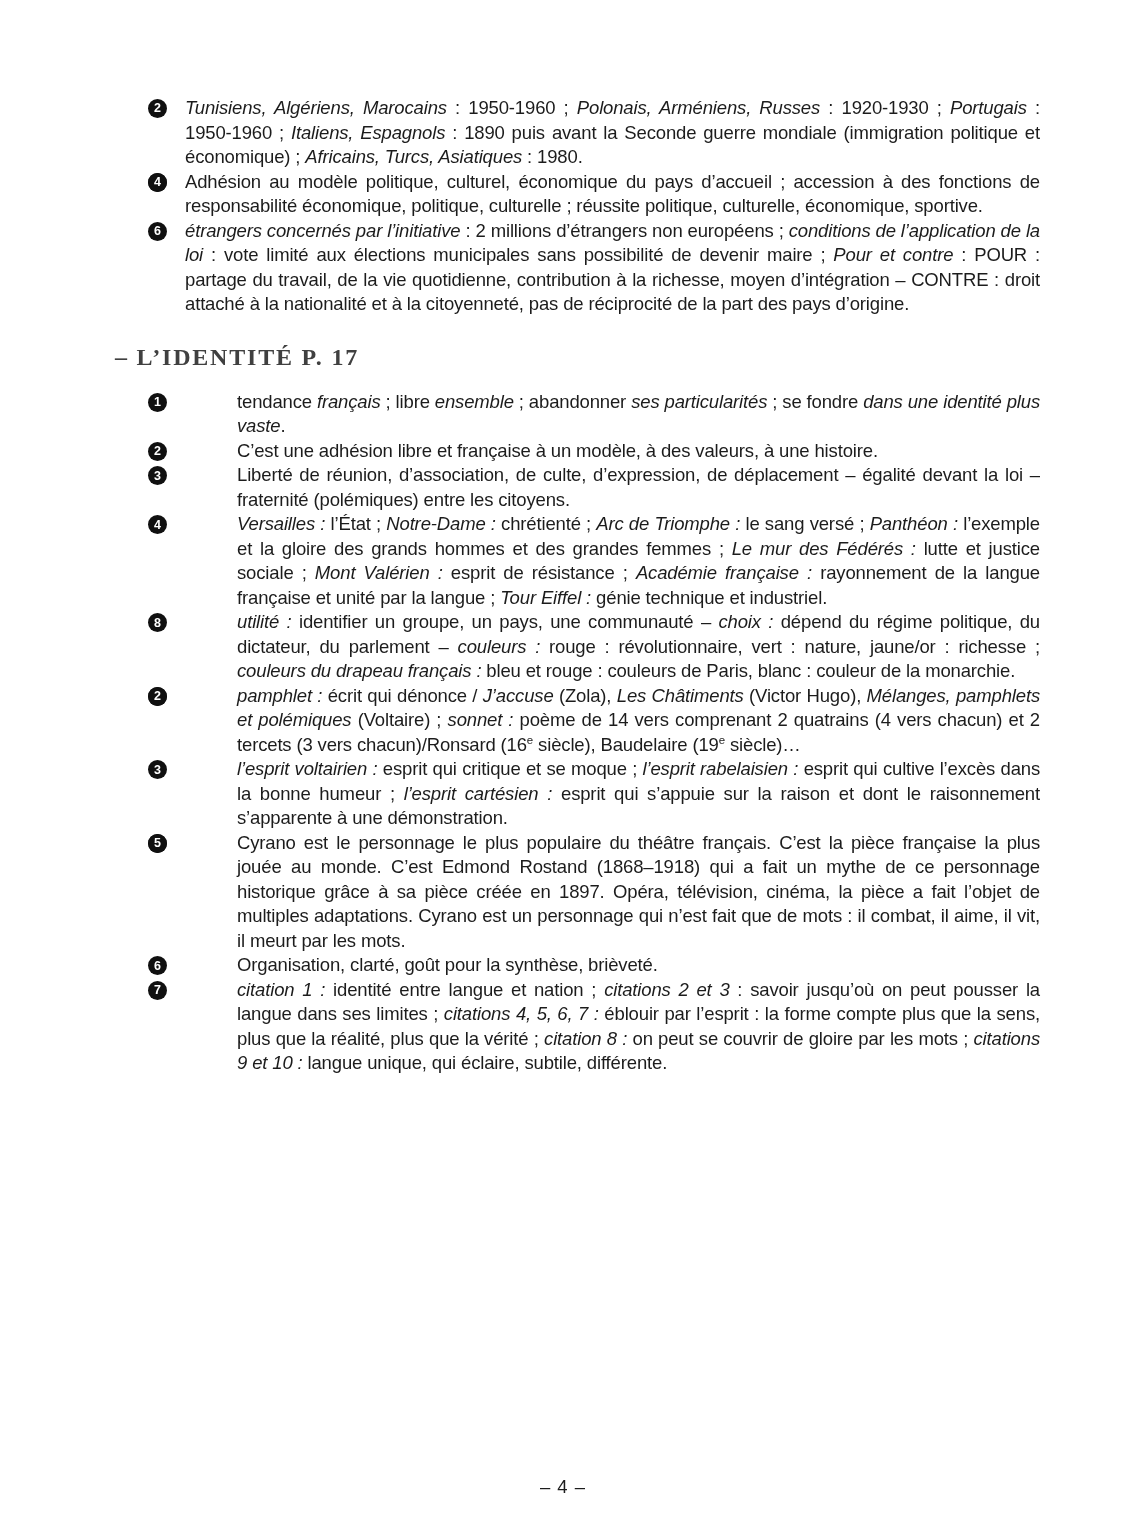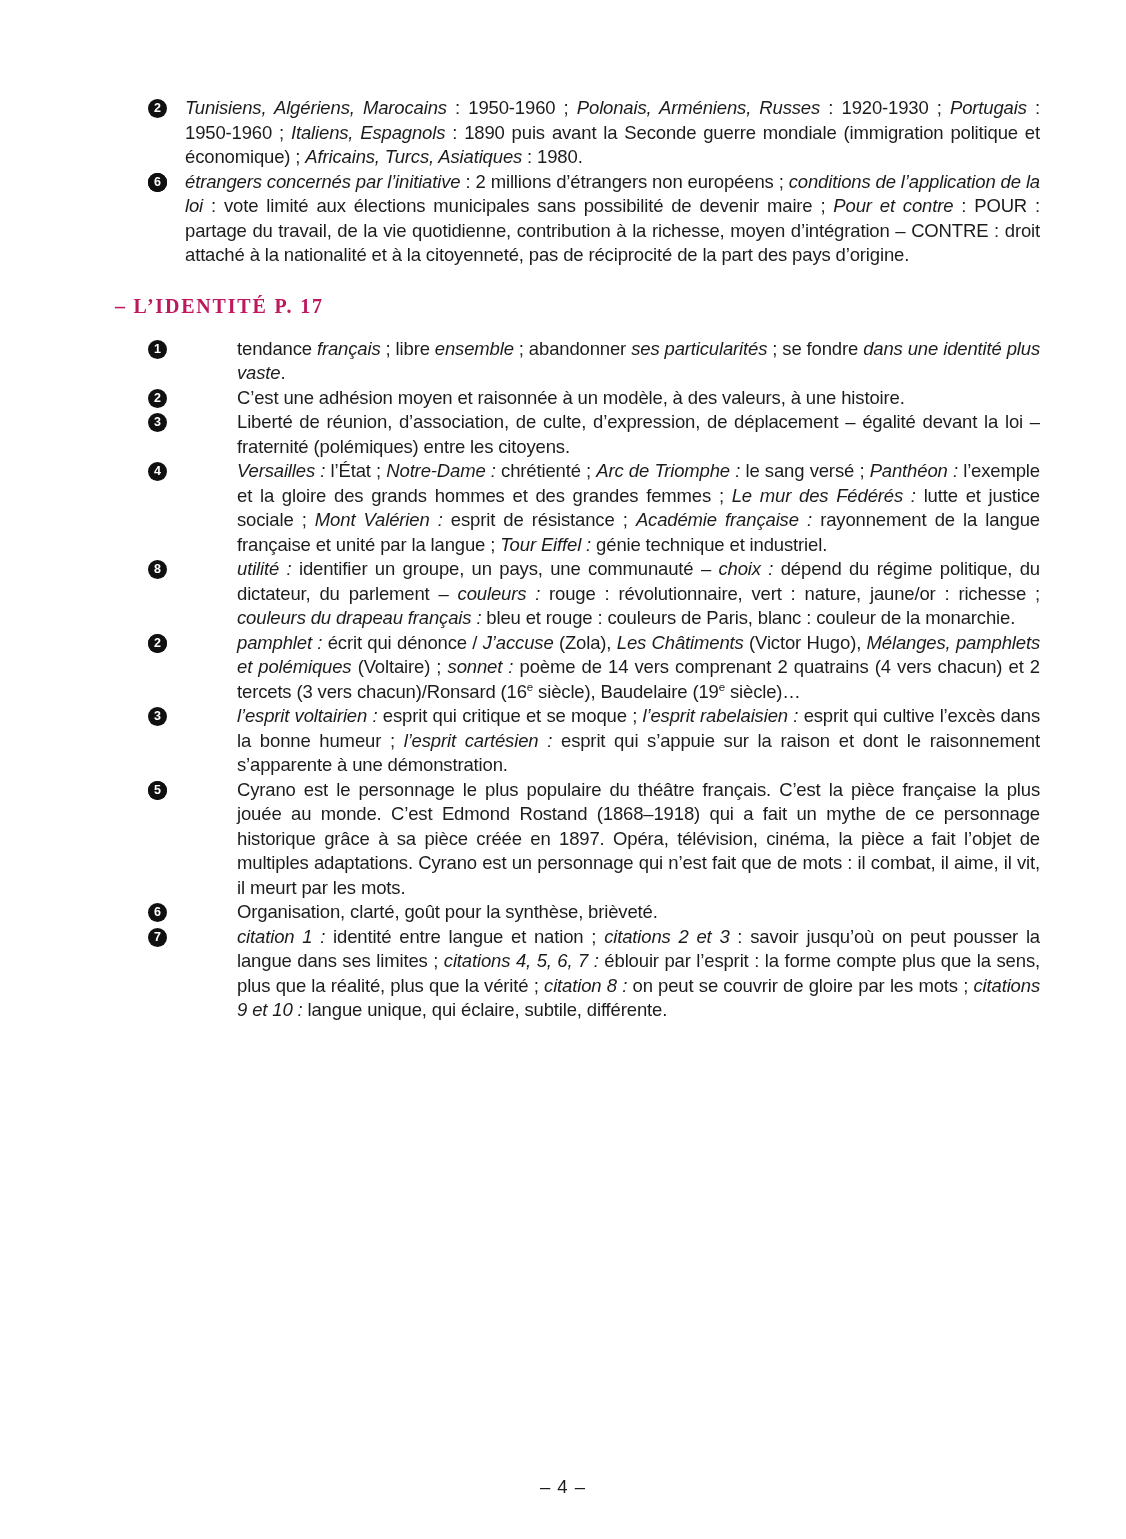--- a/index.html
+++ b/index.html
@@ -14,23 +14,23 @@
   }
   .content {
     position:absolute;
     left:115px; top:96px;
     width:925px;
   }
   .doc-section { margin:0; }
   .section-heading {
     font-family:"Liberation Serif", serif;
     font-weight:700;
-    font-size:20px;
+    font-size:24px;
     letter-spacing:1.8px;
-    color:#be185d;
+    color:#404040;
     margin:27px 0 20px 0;
     line-height:1.1;
   }
   .items { margin:0; padding:0; }
   .item {
     position:relative;
     font-size:18.5px;
     line-height:24.5px;
     text-align:justify;
     letter-spacing:-0.15px;
@@ -70,29 +70,29 @@
 </style>
 </head>
 <body>
 
 <div class="page">
   <main class="content">
       <section class="doc-section narrow">
         <div class="items">
           <div class="item"><span class="bullet">2</span><span class="item-text"><em>Tunisiens, Algériens, Marocains</em><span> : 1950-1960 ; </span><em>Polonais, Arméniens, Russes</em><span> : 1920-1930 ; </span><em>Portugais</em><span> : 1950-1960 ; </span><em>Italiens, Espagnols</em><span> : 1890 puis avant la Seconde guerre mondiale (immigration politique et économique) ; </span><em>Africains, Turcs, Asiatiques</em><span> : 1980.</span></span></div>
           <div class="item"><span class="bullet">3</span></div>
-          <div class="item"><span class="bullet">4</span></div>
+          <div class="item"><span class="bullet">4</span><span class="item-text"><span>Adhésion au modèle politique, culturel, économique du pays d’accueil ; accession à des fonctions de responsabilité économique, politique, culturelle ; réussite politique, culturelle, économique, sportive.</span></span></div>
           <div class="item"><span class="bullet">6</span><span class="item-text"><em>étrangers concernés par l’initiative</em><span> : 2 millions d’étrangers non européens ; </span><em>conditions de l’application de la loi</em><span> : vote limité aux élections municipales sans possibilité de devenir maire ; </span><em>Pour et contre</em><span> : POUR : partage du travail, de la vie quotidienne, contribution à la richesse, moyen d’intégration – CONTRE : droit attaché à la nationalité et à la citoyenneté, pas de réciprocité de la part des pays d’origine.</span></span></div>
         </div>
       </section>
       <section class="doc-section wide">
         <h2 class="section-heading">– L’IDENTITÉ P. 17</h2>
         <div class="items">
           <div class="item"><span class="bullet">1</span><span class="item-text"><span>tendance </span><em>français</em><span> ; libre </span><em>ensemble</em><span> ; abandonner </span><em>ses particularités</em><span> ; se fondre </span><em>dans une identité plus vaste</em><span>.</span></span></div>
-          <div class="item"><span class="bullet">2</span><span class="item-text"><span>C’est une adhésion moyen et raisonnée à un modèle, à des valeurs, à une histoire.</span></span></div>
+          <div class="item"><span class="bullet">2</span><span class="item-text"><span>C’est une adhésion libre et française à un modèle, à des valeurs, à une histoire.</span></span></div>
           <div class="item"><span class="bullet">3</span><span class="item-text"><span>Liberté de réunion, d’association, de culte, d’expression, de déplacement – égalité devant la loi – fraternité (polémiques) entre les citoyens.</span></span></div>
           <div class="item"><span class="bullet">4</span><span class="item-text"><em>Versailles :</em><span> l’État ; </span><em>Notre-Dame :</em><span> chrétienté ; </span><em>Arc de Triomphe :</em><span> le sang versé ; </span><em>Panthéon :</em><span> l’exemple et la gloire des grands hommes et des grandes femmes ; </span><em>Le mur des Fédérés :</em><span> lutte et justice sociale ; </span><em>Mont Valérien :</em><span> esprit de résistance ; </span><em>Académie française :</em><span> rayonnement de la langue française et unité par la langue ; </span><em>Tour Eiffel :</em><span> génie technique et industriel.</span></span></div>
           <div class="item"><span class="bullet">8</span><span class="item-text"><em>utilité :</em><span> identifier un groupe, un pays, une communauté – </span><em>choix :</em><span> dépend du régime politique, du dictateur, du parlement – </span><em>couleurs :</em><span> rouge : révolutionnaire, vert : nature, jaune/or : richesse ; </span><em>couleurs du drapeau français :</em><span> bleu et rouge : couleurs de Paris, blanc : couleur de la monarchie.</span></span></div>
         </div>
       </section>
       <section class="doc-section wide">
         <div class="items">
           <div class="item"><span class="bullet">1</span></div>
           <div class="item"><span class="bullet">2</span><span class="item-text"><em>pamphlet :</em><span> écrit qui dénonce / </span><em>J’accuse</em><span> (Zola), </span><em>Les Châtiments</em><span> (Victor Hugo), </span><em>Mélanges, pamphlets et polémiques</em><span> (Voltaire) ; </span><em>sonnet :</em><span> poème de 14 vers comprenant 2 quatrains (4 vers chacun) et 2 tercets (3 vers chacun)/Ronsard (16</span><sup>e</sup><span> siècle), Baudelaire (19</span><sup>e</sup><span> siècle)…</span></span></div>
           <div class="item"><span class="bullet">3</span><span class="item-text"><em>l’esprit voltairien :</em><span> esprit qui critique et se moque ; </span><em>l’esprit rabelaisien :</em><span> esprit qui cultive l’excès dans la bonne humeur ; </span><em>l’esprit cartésien :</em><span> esprit qui s’appuie sur la raison et dont le raisonnement s’apparente à une démonstration.</span></span></div>

